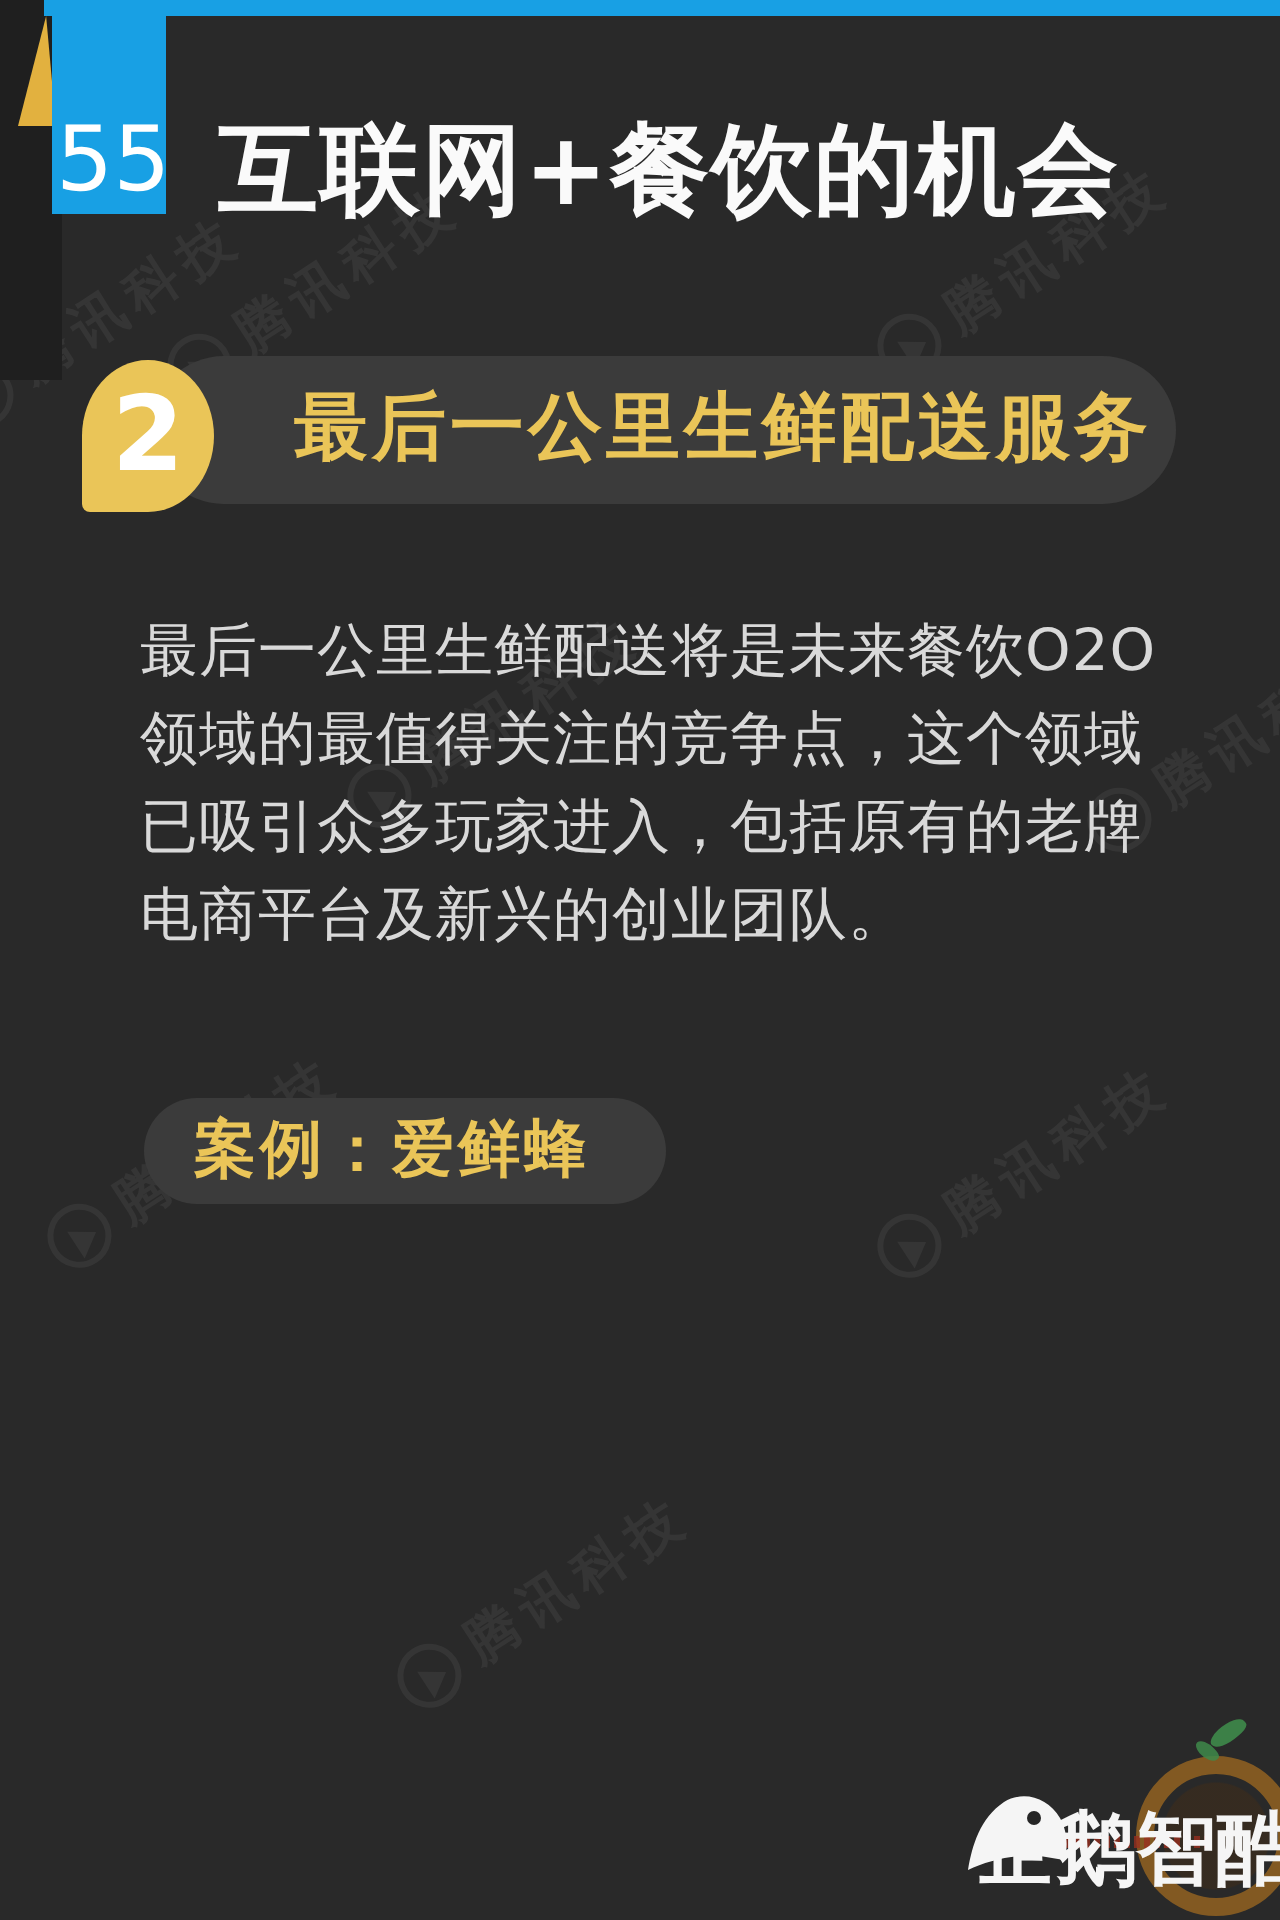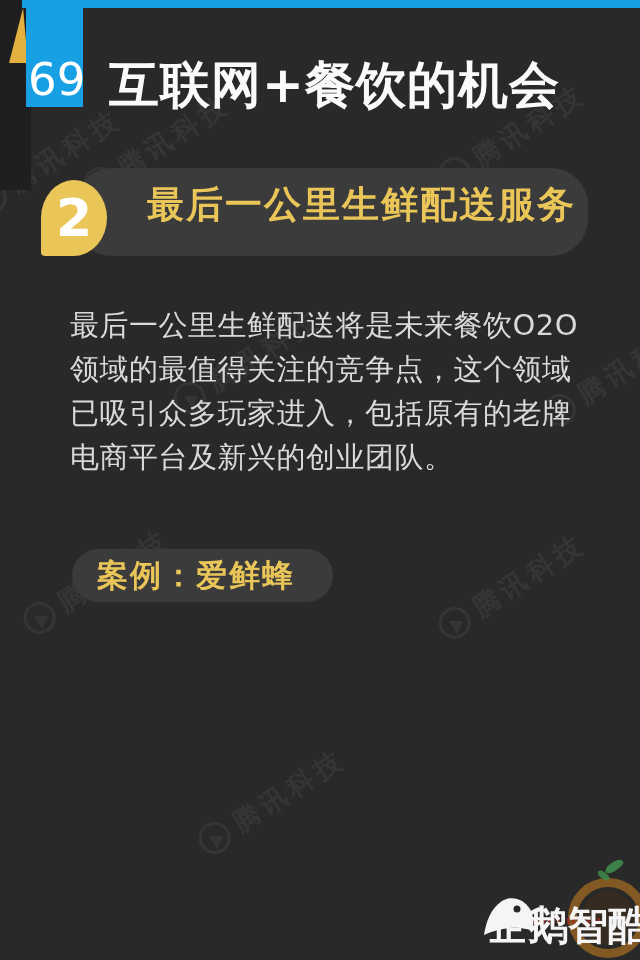--- a/index.html
+++ b/index.html
@@ -60,21 +60,21 @@
     color:#fff;font-size:45px;font-weight:400;text-align:center;line-height:1;
   }
   .page-title{
     position:absolute;left:109px;top:56px;width:520px;
     color:var(--heading_text);font-size:50px;font-weight:800;
     letter-spacing:1px;line-height:58px;white-space:nowrap;z-index:5;
   }
 
   
   .section-bar{
-    position:absolute;left:75px;top:168px;width:513px;height:88px;
+    position:absolute;left:75px;top:178px;width:513px;height:74px;
     background:var(--bar_bg);border-radius:37px;z-index:6;font-family:Liberation Serif, serif;
   }
   .section-bar .bar-text{
     display:block;padding-left:60px;line-height:74px;text-align:center;
     color:var(--accent_yellow);font-size:37px;font-weight:800;letter-spacing:2px;
     white-space:nowrap;
   }
   .section-index{
     position:absolute;left:41px;top:180px;width:66px;height:76px;
     background:var(--accent_yellow);
@@ -172,21 +172,21 @@
   </div>
   <div class="wm" style="left:210px;top:828px;">
     <span class="ring"></span>
     <span class="txt">腾讯科技</span>
   </div>
 
   <div class="corner-dark"></div>
   <div class="top-strip"></div>
   <div class="corner-triangle"></div>
   <div class="page-badge">
-    <span class="num">69</span>
+    <span class="num">55</span>
   </div>
   <h1 class="page-title">互联网+餐饮的机会</h1>
 
   <div class="section-bar">
     <span class="bar-text">最后一公里生鲜配送服务</span>
   </div>
   <div class="section-index">
     <span class="idx">2</span>
   </div>
 

